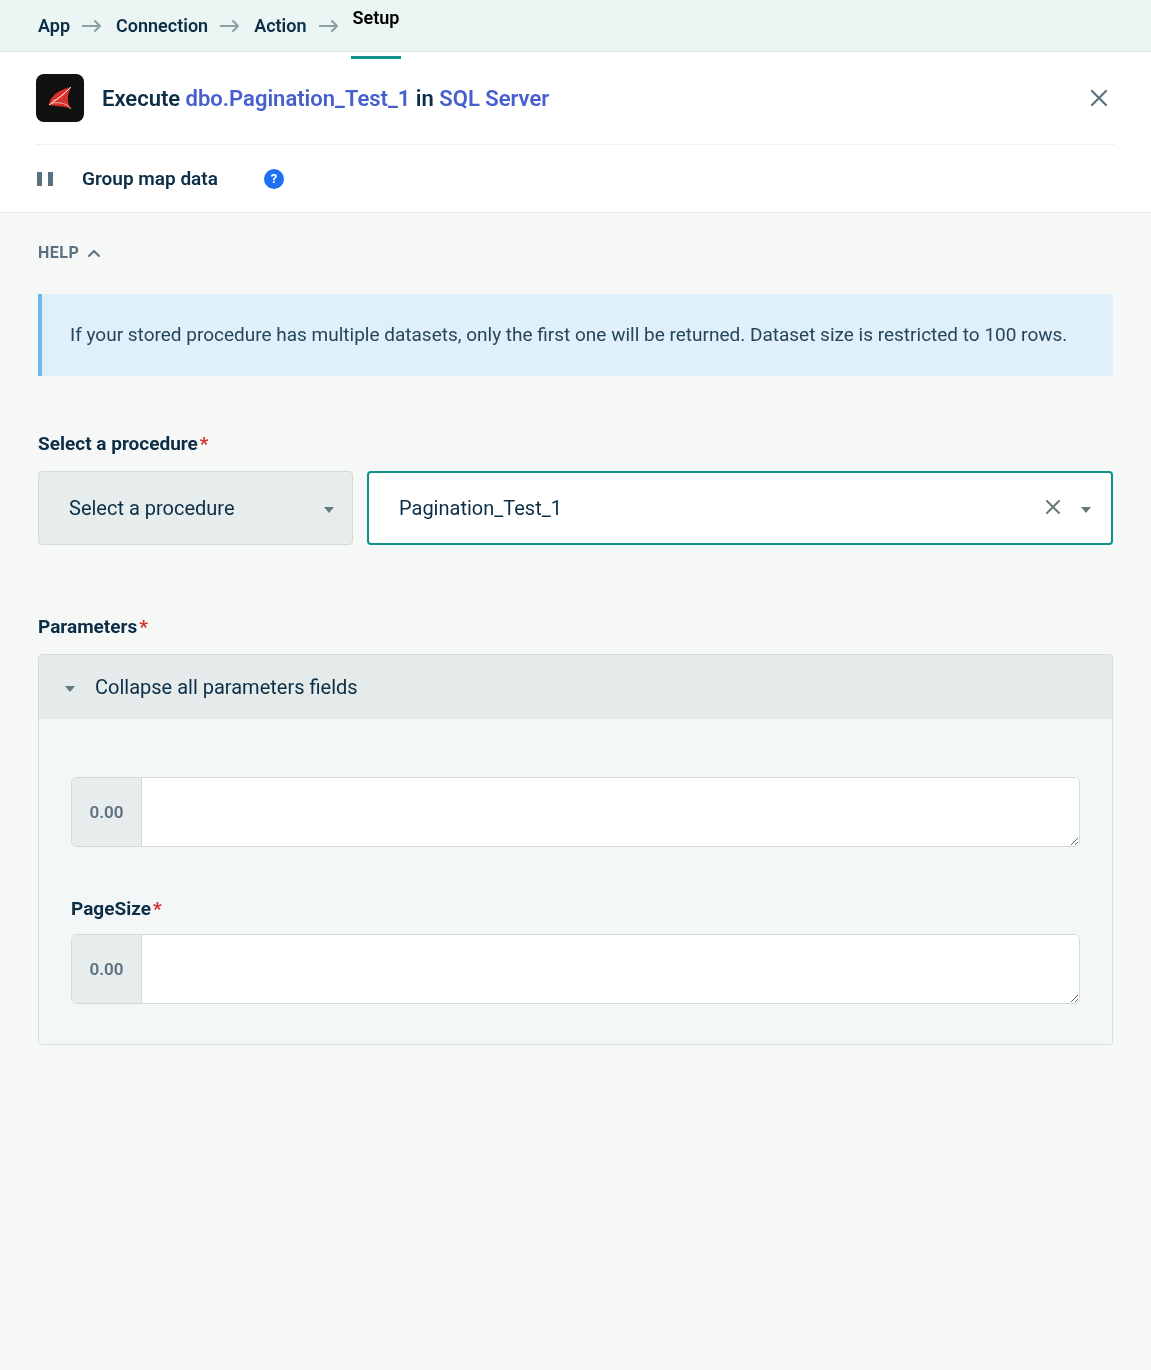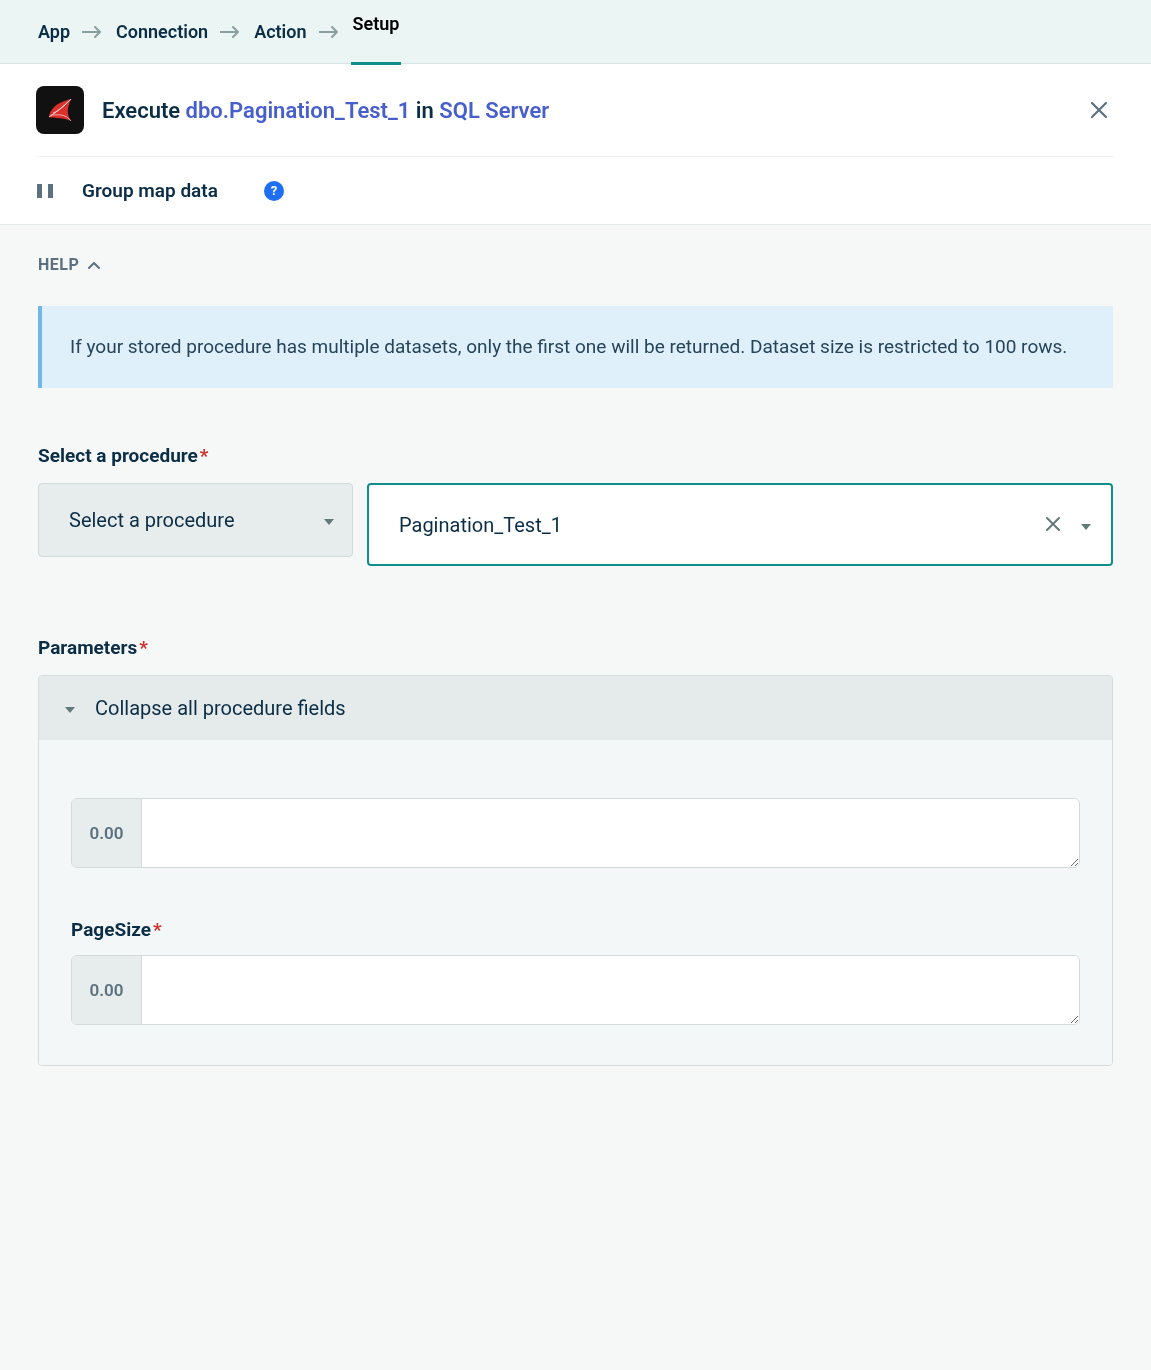--- a/index.html
+++ b/index.html
@@ -12,21 +12,21 @@
   }
 
   
   .top-tabs {
     background: #eaf5f4;
     border-bottom: 1px solid #d9e4e4;
     padding: 0 36px;
     display: flex;
     align-items: center;
     gap: 10px;
-    height: 64px;
+    height: 52px;
     text-align: center;
   }
   .top-tab {
     font-size: 18px;
     font-weight: 600;
     color: #0b2e46;
     padding: 14px 2px;
     cursor: pointer;
   }
   .top-tab.active {
@@ -155,21 +155,21 @@
     border-radius: 4px;
     display: flex;
     align-items: center;
     padding: 0 16px 0 30px;
     font-size: 20px;
     color: #0b2e46;
   }
   .proc-readonly .caret { margin-left: auto; color: #637a7a; }
   .proc-value {
     flex: 1;
-    height: 83px;
+    height: 74px;
     background: #ffffff;
     border: 2px solid #0f8f8a;
     border-radius: 4px;
     display: flex;
     align-items: center;
     padding: 0 18px 0 30px;
     font-size: 20px;
     color: #0b2e46;
   }
   .proc-value .actions { margin-left: auto; display: inline-flex; align-items: center; gap: 18px; color: #637a7a; }
@@ -340,21 +340,21 @@
       <span>Parameters</span><span class="required-star">*</span>
     </div>
 
     <div class="params-box">
       <div class="params-header">
         <span class="caret">
           <svg width="14" height="10" viewBox="0 0 14 10">
               <path d="M2 2 L7 8 L12 2 Z" fill="currentColor"></path>
             </svg>
         </span>
-        <span>Collapse all procedure fields</span>
+        <span>Collapse all parameters fields</span>
       </div>
       <div class="params-body">
 
         <div class="param-field">
           <div class="param-input-wrap">
             <div class="param-prefix">0.00</div>
             <textarea class="param-textarea" value="" style=""></textarea>
           </div>
         </div>
 

